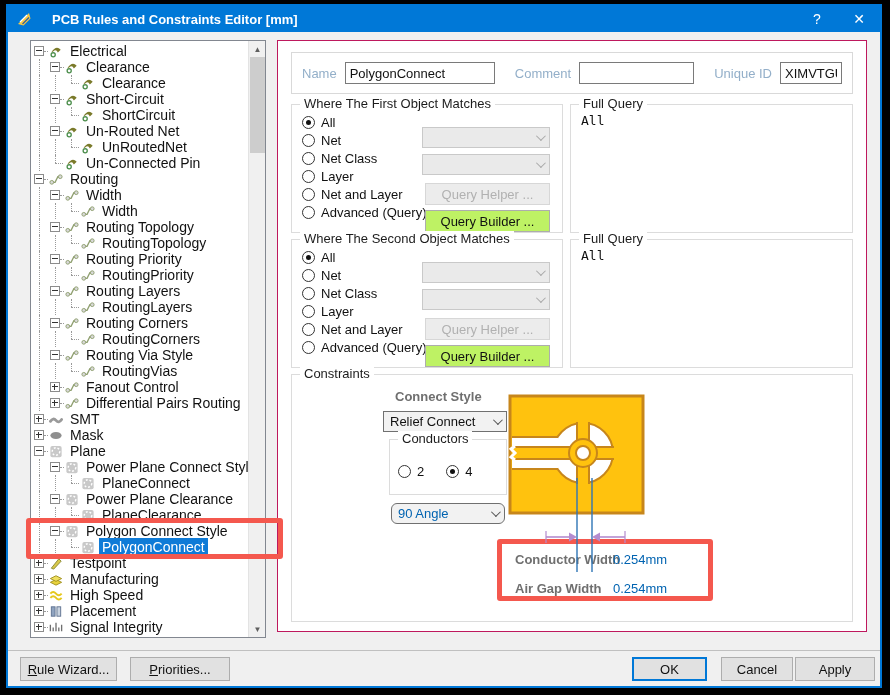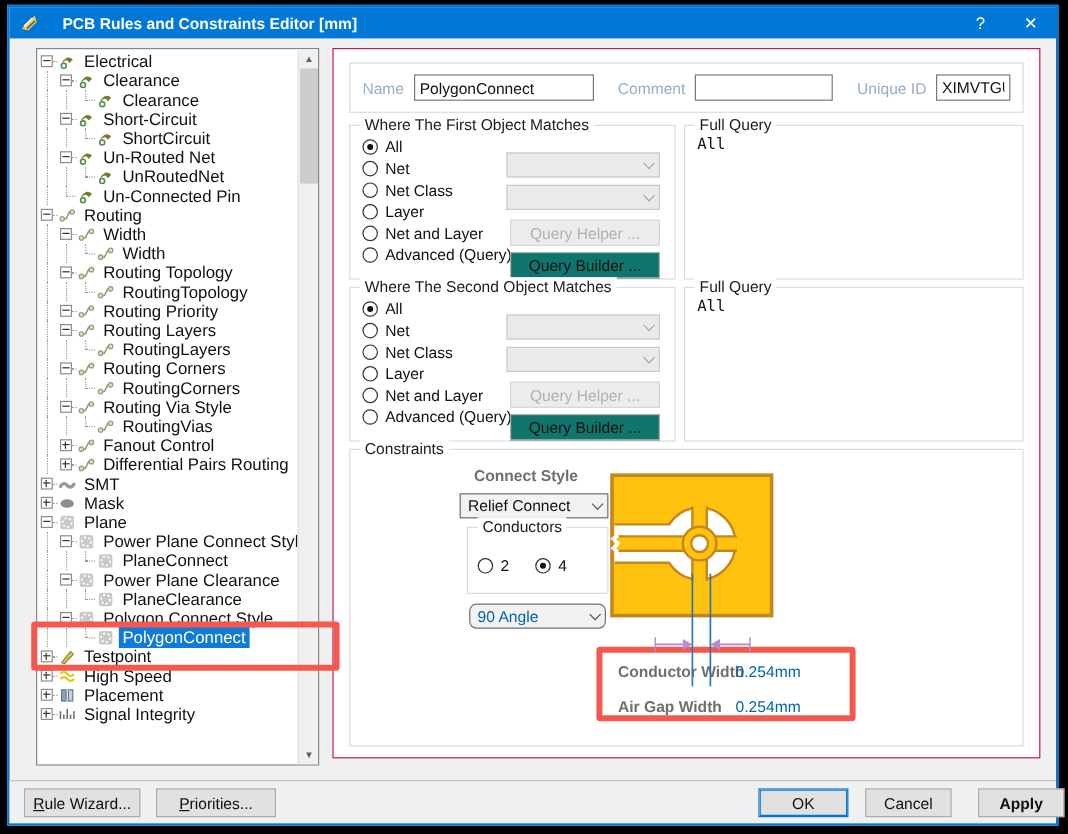--- a/index.html
+++ b/index.html
@@ -78,40 +78,40 @@
 
   .select { position:absolute; height:21px; border:1px solid #707070; background:#F2F2F2;
             display:flex; align-items:center; padding:0 6px; font-size:13px; color:#111; }
   .select .sel-text { flex:1; white-space:nowrap; overflow:hidden; }
   .select .chev { width:7px; height:7px; border-right:1.6px solid #555; border-bottom:1.6px solid #555;
                   transform:rotate(45deg) translateY(-2px); flex:0 0 7px; }
   .select.disabled { background:#EAEAEA; border-color:#C9C9C9; }
   .select.disabled .chev { border-color:#A9A9A9; }
   .select.blue .sel-text { color:#0063B1; }
 
-  .q-btn { position:absolute; height:22px; border:1px solid #ADADAD; background:#0f766e;
+  .q-btn { position:absolute; height:22px; border:1px solid #ADADAD; background:#bef264;
            font-size:13px; color:#111; display:flex; align-items:center; justify-content:center; }
   .q-btn.disabled { background:#ECECEC; border-color:#D7D7D7; color:#B1B1B1; }
 
   .mono-query { position:absolute; left:10px; top:8px; font-family:"DejaVu Sans Mono", monospace; font-size:13px; color:#111; }
 
   
   .cs-label { position:absolute; font-size:13px; color:#6F6F6F; font-weight:700; white-space:nowrap; }
   .val-blue { position:absolute; font-size:13px; color:#0063B1; white-space:nowrap; }
   .conductors-box { left:97px; top:64px; width:118px; height:56px; }
   .polygon-art { position:absolute; left:216px; top:19px; width:137px; height:121px; }
   .polygon-art svg { width:100%; height:100%; display:block; }
 
   
   .footer { position:absolute; left:0; right:0; bottom:0; height:36px; background:#F0F0F0; border-top:1px solid #C0C0C0; }
   .btn { position:absolute; top:6px; height:24px; background:#E1E1E1; border:1px solid #ADADAD;
          font-size:13px; color:#111; display:flex; align-items:center; justify-content:center; font-family:"Liberation Sans",sans-serif; }
   .btn.default { border:1px solid #0078D7; box-shadow:inset 0 0 0 1px #0078D7; }
   .b-wizard { left:12px; width:97px; } .b-prior { left:122px; width:100px; }
-  .b-ok { left:624px; width:75px; } .b-cancel { left:713px; width:72px; } .b-apply { left:807px; width:72px;font-weight:bold; }
+  .b-ok { left:624px; width:75px; } .b-cancel { left:713px; width:72px; } .b-apply { left:787px; width:80px; }
 
   
   .redbox { position:absolute; border:5px solid #F4584E; border-radius:3px; z-index:40; pointer-events:none; }
   .redbox1 { left:26px; top:518px; width:257px; height:41px; }
   .redbox2 { left:497px; top:539px; width:216px; height:62px; }
   .dim-overlay { position:absolute; left:530px; top:440px; width:120px; height:140px; z-index:50; pointer-events:none; }
 </style>
 </head>
 <body>
 
@@ -326,20 +326,33 @@
                 <svg viewBox="0 0 16 16">
                   <path d="M3 11 L7 11 L10 5 L13 5" stroke="#8f9f6f" stroke-width="1.4" fill="none"></path>
                   <circle cx="3.5" cy="11" r="2" fill="#d9d9d9" stroke="#8f9f6f"></circle>
                   <circle cx="12.5" cy="5" r="2" fill="#d9d9d9" stroke="#8f9f6f"></circle>
                 </svg>
               </span>
               <span class="tree-label">Routing Priority</span>
             </div>
             <div class="tree-row">
               <span class="gcell"></span>
+              <span class="gcell"></span>
+              <span class="tcell leaf"></span>
+              <span class="tree-icon">
+                <svg viewBox="0 0 16 16">
+                  <path d="M3 11 L7 11 L10 5 L13 5" stroke="#8f9f6f" stroke-width="1.4" fill="none"></path>
+                  <circle cx="3.5" cy="11" r="2" fill="#d9d9d9" stroke="#8f9f6f"></circle>
+                  <circle cx="12.5" cy="5" r="2" fill="#d9d9d9" stroke="#8f9f6f"></circle>
+                </svg>
+              </span>
+              <span class="tree-label">RoutingPriority</span>
+            </div>
+            <div class="tree-row">
+              <span class="gcell"></span>
               <span class="tcell minus">
                 <span class="twisty-box">
                   <i></i>
                 </span>
               </span>
               <span class="tree-icon">
                 <svg viewBox="0 0 16 16">
                   <path d="M3 11 L7 11 L10 5 L13 5" stroke="#8f9f6f" stroke-width="1.4" fill="none"></path>
                   <circle cx="3.5" cy="11" r="2" fill="#d9d9d9" stroke="#8f9f6f"></circle>
                   <circle cx="12.5" cy="5" r="2" fill="#d9d9d9" stroke="#8f9f6f"></circle>
@@ -581,20 +594,35 @@
                   <i></i>
                   <b></b>
                 </span>
               </span>
               <span class="tree-icon">
                 <svg viewBox="0 0 16 16">
                   <path d="M3 13 L11 3 L13.5 5.5 L5.5 14 Z" fill="#d8c84a" stroke="#8a8a3a" stroke-width="1"></path>
                 </svg>
               </span>
               <span class="tree-label">Testpoint</span>
+            </div>
+            <div class="tree-row">
+              <span class="tcell plus">
+                <span class="twisty-box">
+                  <i></i>
+                  <b></b>
+                </span>
+              </span>
+              <span class="tree-icon">
+                <svg viewBox="0 0 16 16">
+                  <path d="M2 11 L8 8 L14 11 L8 14 Z" fill="#e8d23c" stroke="#a09020"></path>
+                  <path d="M2 7 L8 4 L14 7 L8 10 Z" fill="#f0e060" stroke="#a09020"></path>
+                </svg>
+              </span>
+              <span class="tree-label">Manufacturing</span>
             </div>
             <div class="tree-row">
               <span class="tcell plus">
                 <span class="twisty-box">
                   <i></i>
                   <b></b>
                 </span>
               </span>
               <span class="tree-icon">
                 <svg viewBox="0 0 16 16">

